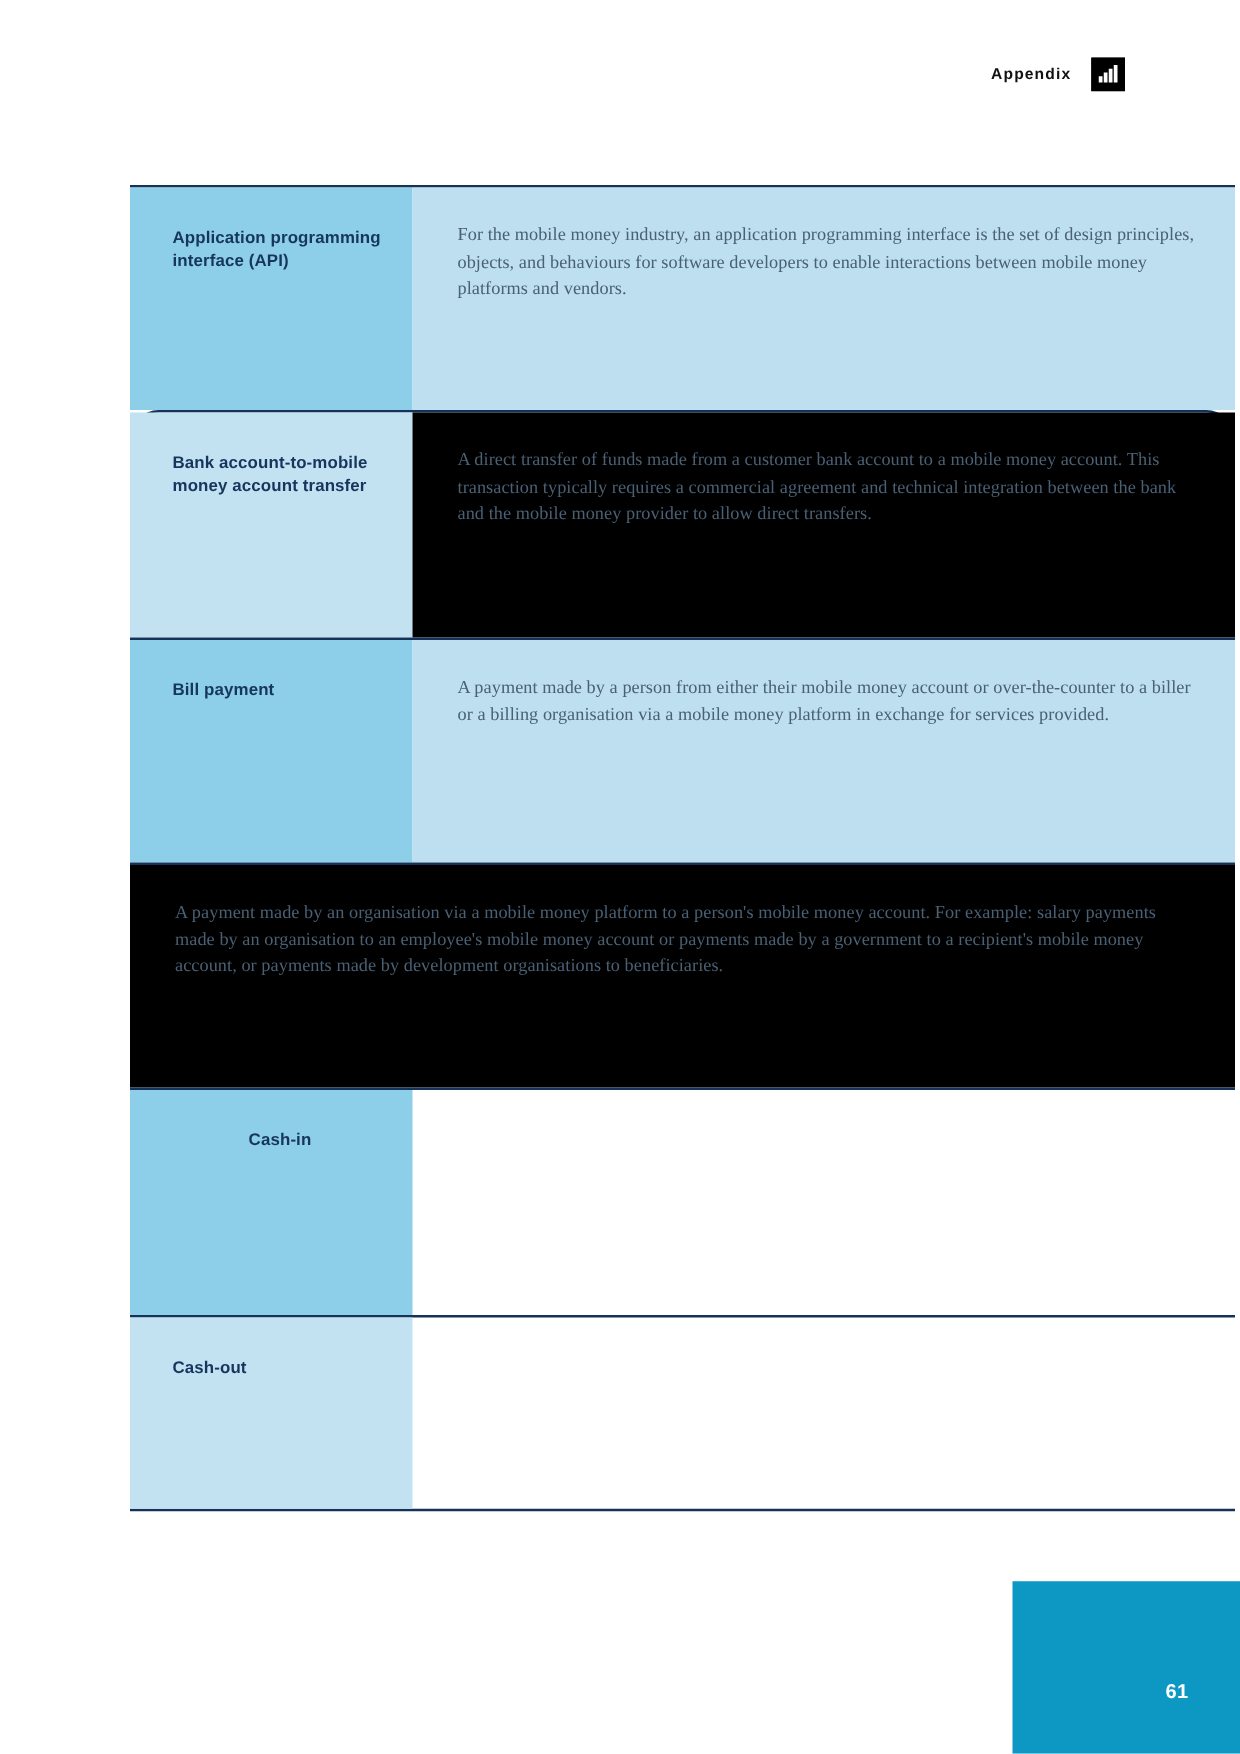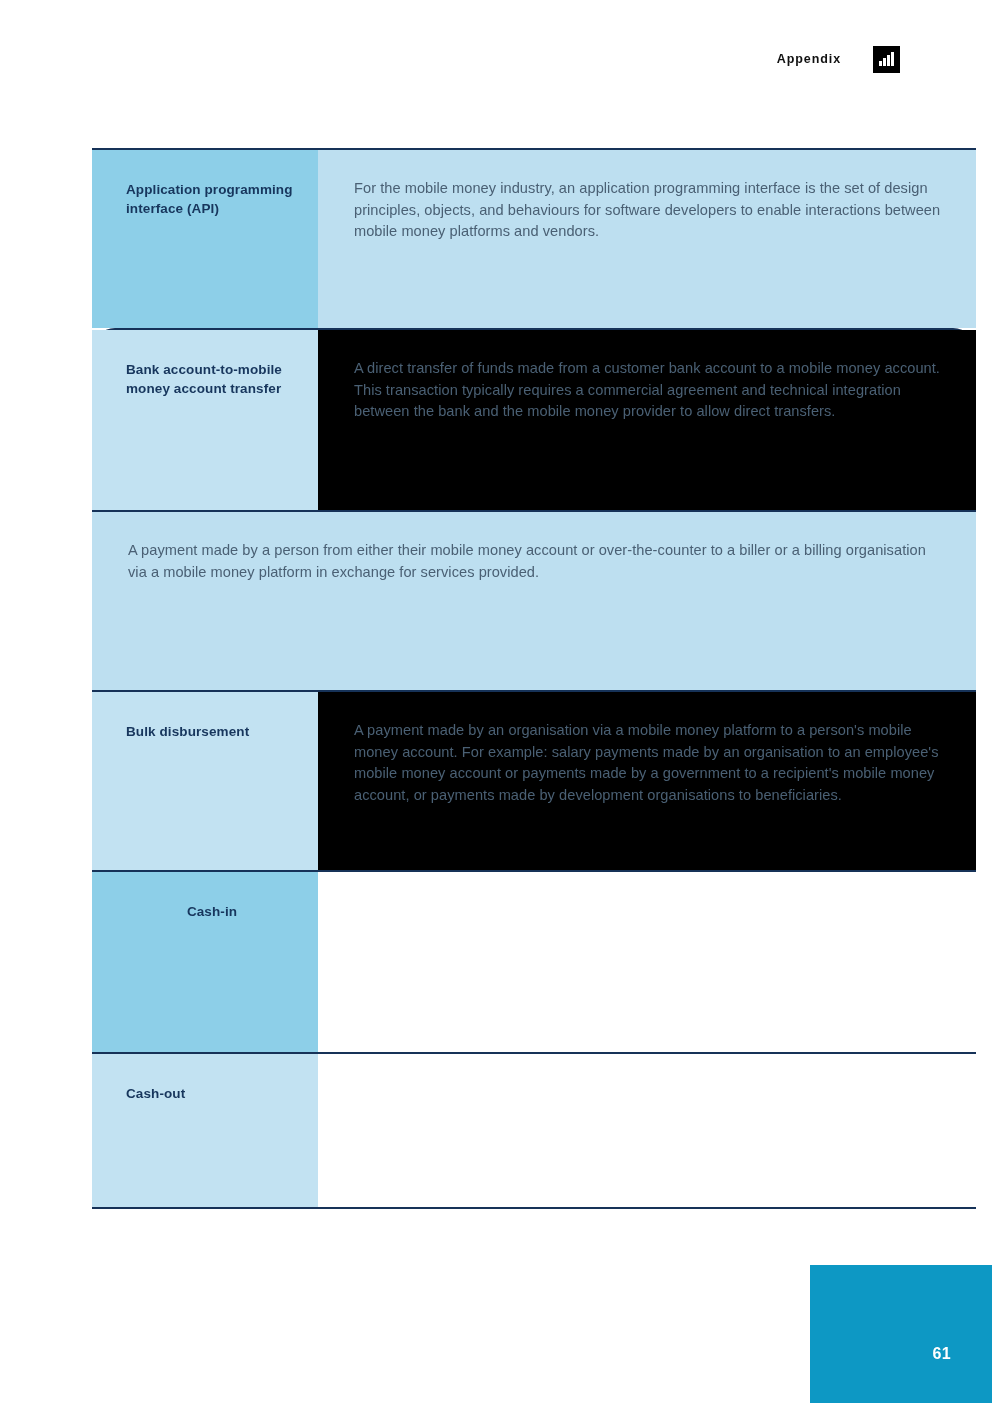--- a/index.html
+++ b/index.html
@@ -15,42 +15,42 @@
     overflow: hidden;
   }
 
   
   .page-header {
     position: absolute;
     top: 46px;
     right: 92px;
     display: flex;
     align-items: center;
-    gap: 32px;
+    gap: 16px;
   }
   .header-label {
     font-size: 12.5px;
     font-weight: bold;
     letter-spacing: 0.9px;
     color: #111111;
     line-height: 1;
   }
   .header-icon {
     width: 27px;
     height: 27px;
     background: #000000;
     display: block;
     position: relative;
   }
   .header-icon svg { display: block; }
 
   
   .glossary-table {
     position: absolute;
-    left: 92px;
+    left: 104px;
     top: 148px;
     width: 884px;
     border-collapse: collapse;
   }
   .glossary-row {
     position: relative;
     display: flex;
     border-top: 2px solid #163258;
     box-sizing: border-box;
   }
@@ -70,20 +70,21 @@
     letter-spacing: 0.1px;
   }
   .cell-def {
     flex: 1 1 auto;
     box-sizing: border-box;
     padding: 28px 32px 18px 36px;
     font-size: 14.6px;
     line-height: 1.49;
     color: #4A6074;
     letter-spacing: 0.05px;
+    font-family: Liberation Serif, serif;
   }
 
   
   .shade-dark .cell-term { background: #8DCFE8; }
   .shade-dark .cell-def  { background: #BDDFF0; }
   .shade-light .cell-term { background: #C2E2F2; }
   .shade-light .cell-def  { background: #000000; }
 
   
   .h1 { min-height: 180px; }
@@ -145,25 +146,25 @@
     <div class="cell-term">Application programming interface (API)</div>
     <div class="cell-def">For the mobile money industry, an application programming interface is the set of design principles, objects, and behaviours for software developers to enable interactions between mobile money platforms and vendors.</div>
   </div>
 
   <div class="glossary-row shade-light h2">
     <div class="cell-term">Bank account-to-mobile money account transfer</div>
     <div class="cell-def">A direct transfer of funds made from a customer bank account to a mobile money account. This transaction typically requires a commercial agreement and technical integration between the bank and the mobile money provider to allow direct transfers.</div>
   </div>
 
   <div class="glossary-row shade-dark h3">
+    <div class="cell-term">Bill payment</div>
     <div class="cell-def">A payment made by a person from either their mobile money account or over-the-counter to a biller or a billing organisation via a mobile money platform in exchange for services provided.</div>
   </div>
 
   <div class="glossary-row shade-light h4">
-    <div class="cell-term">Bulk disbursement</div>
     <div class="cell-def">A payment made by an organisation via a mobile money platform to a person's mobile money account. For example: salary payments made by an organisation to an employee's mobile money account or payments made by a government to a recipient's mobile money account, or payments made by development organisations to beneficiaries.</div>
   </div>
 
   <div class="glossary-row shade-dark h5">
     <div class="cell-term">Cash-in</div>
   </div>
 
   <div class="glossary-row shade-light h6 last">
     <div class="cell-term">Cash-out</div>
   </div>

